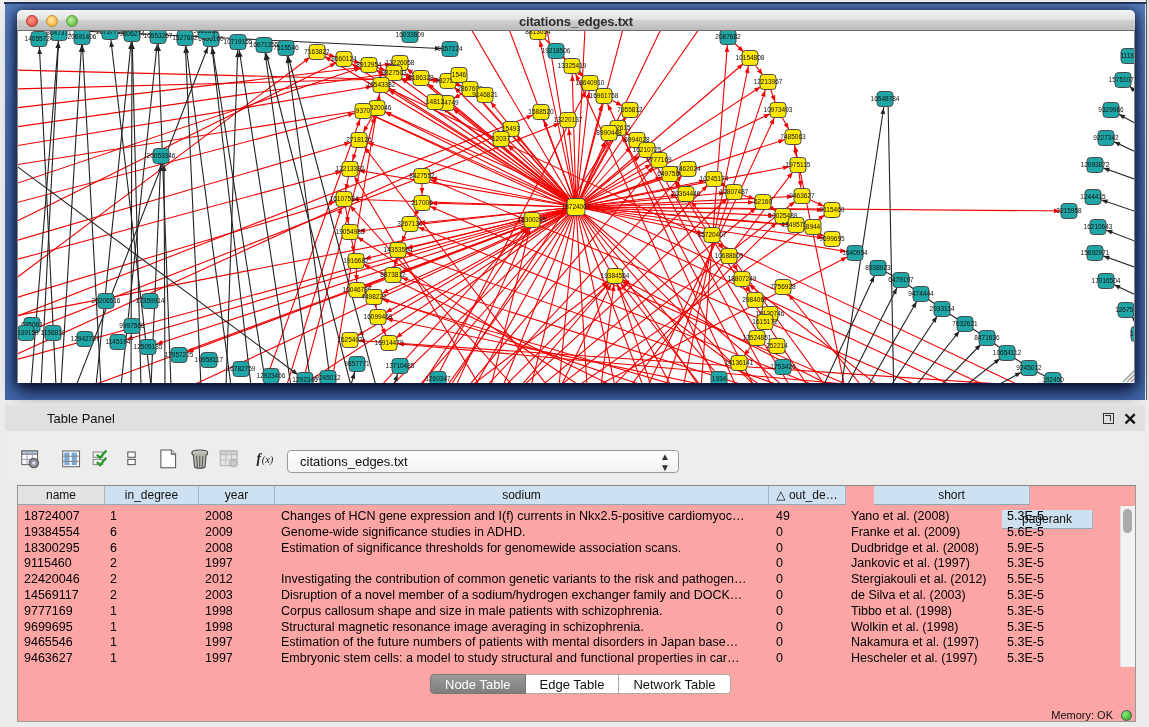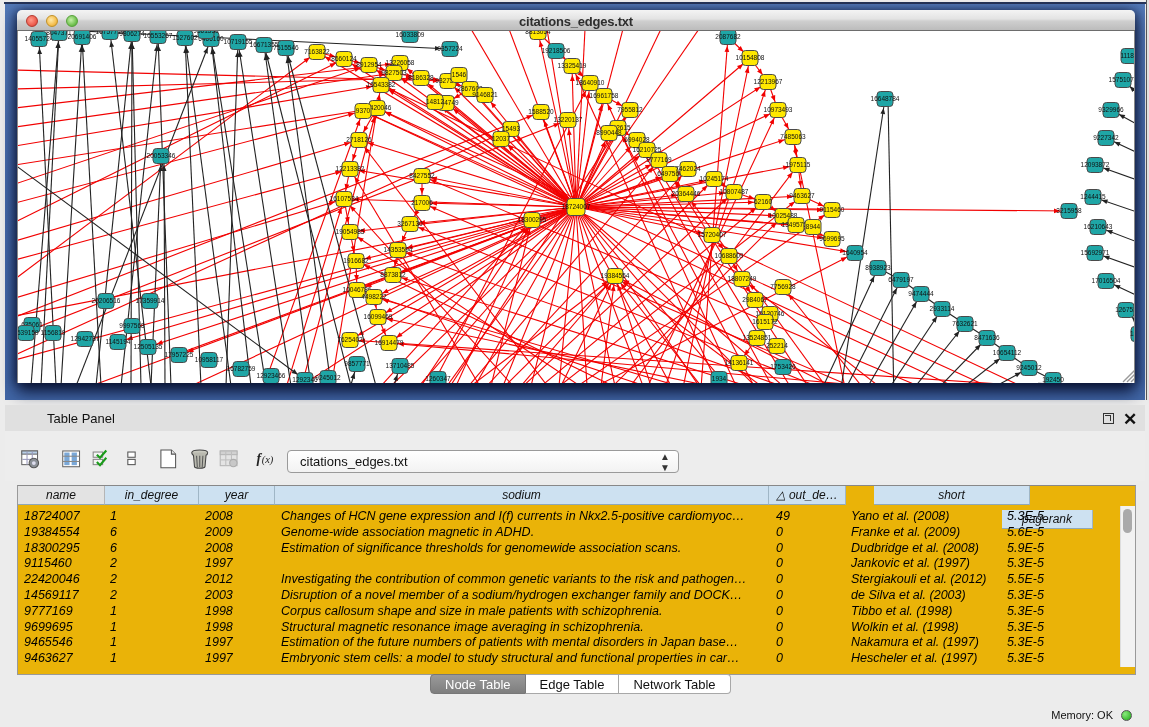--- a/index.html
+++ b/index.html
@@ -17,21 +17,21 @@
 .canvas { position:absolute; left:0; top:21px; width:1118px; height:352px; background:#fff; overflow:hidden; border-left:1px solid #888; border-right:1px solid #888; }
 .rightstrip { position:absolute; left:1146px; top:0; width:3px; height:400px; background:#e2e2e2; border-left:1px solid #555; }
 .tpheader { position:absolute; left:5px; top:405px; width:1140px; height:26px; background:#e0e0e0; }
 .tpheader .t { position:absolute; left:10px; top:6px; font-size:13px; color:#111;margin-left:32px; }
 .tpx { position:absolute; left:1123px; top:409px; font-size:17px; font-weight:bold; color:#111; }
 .tpfloat { position:absolute; left:1103px; top:413px; width:11px; height:11px; border:1.5px solid #333; }
 .tpfloat:before { content:""; position:absolute; left:1px; top:1px; width:5px; height:5px; border-top:1.5px solid #333; border-right:1.5px solid #333; }
 .toolbar { position:absolute; left:5px; top:431px; width:1140px; height:50px; background:#ededed; }
 .combo { position:absolute; left:287px; top:450px; width:392px; height:23px; background:linear-gradient(180deg,#ffffff,#f2f2f2); border:1px solid #9a9a9a; border-radius:4px; font-size:13px; color:#111; line-height:21px; padding-left:12px; }
 .combo .arr { position:absolute; right:8px; top:0px; font-size:10px; color:#333; line-height:11px; }
-.tablebox { position:absolute; left:17px; top:485px; width:1119px; height:190px; background:#eab308; border:1px solid #999; border-top:1px solid #888;font-style:italic; }
+.tablebox { position:absolute; left:17px; top:485px; width:1119px; height:237px; background:#fca5a5; border:1px solid #999; border-top:1px solid #888; }
 .thead { position:absolute; left:0; top:0; width:1117px; height:19px; font-size:12px; color:#111; }
 .th { position:absolute; top:0; height:19px; line-height:19px; text-align:center; background:#cde1f1; border-right:1px solid #9fb6c6; border-bottom:1px solid #8fa8b8; }
 .tbody { position:absolute; left:0; top:23px; width:1117px; font-size:12.5px; color:#000; }
 .tr { position:relative; height:15.8px; line-height:15.8px; white-space:nowrap; }
 .c { position:absolute; top:0; overflow:hidden; }
 .c0 { left:6px; width:92px; }
 .c1 { left:92px; width:100px; }
 .c2 { left:187px; width:75px; }
 .c3 { left:263px; width:495px; }
 .c4 { left:758px; width:72px; }
@@ -937,21 +937,21 @@
         <div class="c c2">2008</div>
 <div class="c c3">Changes of HCN gene expression and I(f) currents in Nkx2.5-positive cardiomyoc…</div>
         <div class="c c4">49</div>
         <div class="c c5">Yano et al. (2008)</div>
 <div class="c c6">5.3E-5</div>
       </div>
 <div class="tr">
 <div class="c c0">19384554</div>
         <div class="c c1">6</div>
         <div class="c c2">2009</div>
-<div class="c c3">Genome-wide association magnetic in ADHD.</div>
+<div class="c c3">Genome-wide significance studies in ADHD.</div>
         <div class="c c4">0</div>
         <div class="c c5">Franke et al. (2009)</div>
 <div class="c c6">5.6E-5</div>
       </div>
 <div class="tr">
 <div class="c c0">18300295</div>
         <div class="c c1">6</div>
         <div class="c c2">2008</div>
 <div class="c c3">Estimation of significance thresholds for genomewide association scans.</div>
         <div class="c c4">0</div>

